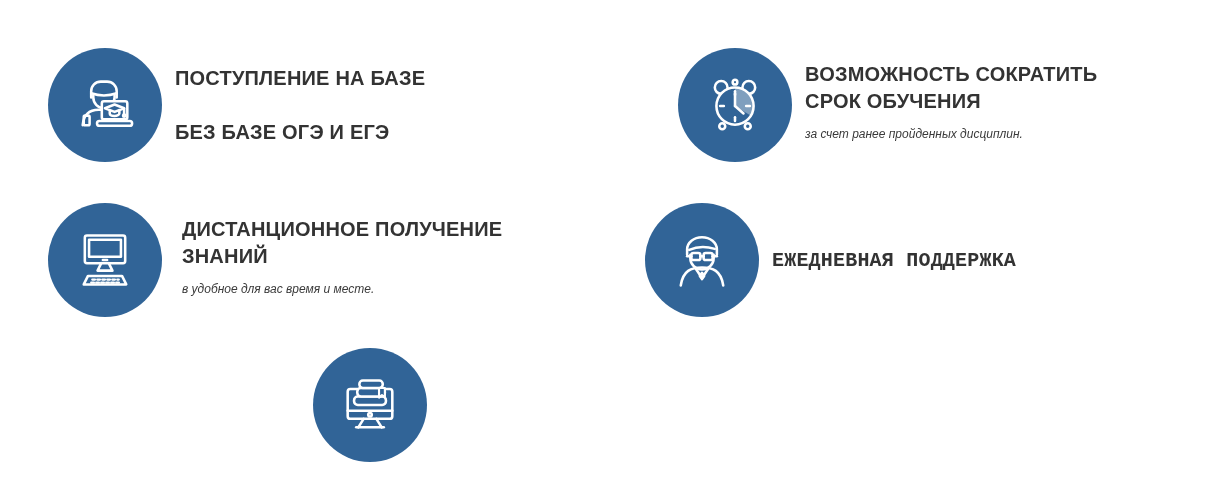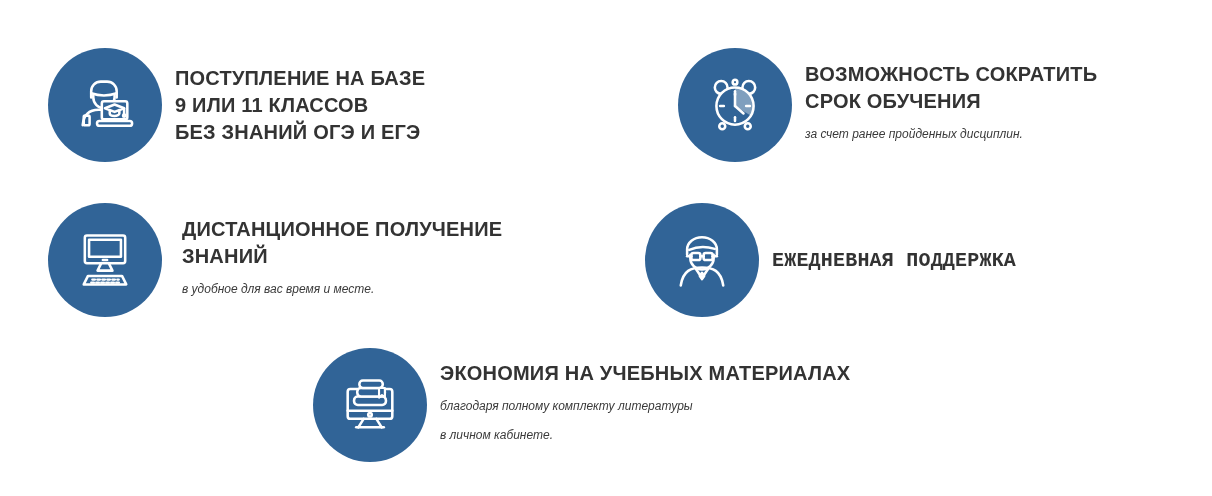--- a/index.html
+++ b/index.html
@@ -78,22 +78,22 @@
           <path d="M41 31.5 l9 3.5 -9 3.5 -9 -3.5 z"></path>
           <path d="M36.5 37.5 v2.5 a4.5 2.3 0 0 0 9 0 v-2.5"></path>
           <path d="M50 35.5 v5"></path>
           <circle cx="50" cy="42" r="1"></circle>
         </g>
       </svg>
     </div>
     <div class="txt">
       <div class="title">
         <span>ПОСТУПЛЕНИЕ НА БАЗЕ</span><br>
-        <span>9 ИЛИ 11 КЛАССОВ</span><br>
-        <span>БЕЗ ЗНАНИЙ ОГЭ И ЕГЭ</span>
+        <br>
+        <span>БЕЗ БАЗЕ ОГЭ И ЕГЭ</span>
       </div>
     </div>
   </section>
 
   <section class="feature f2">
     <div class="icon-circle">
       <svg viewBox="0 0 64 64">
         <g class="g">
           <circle cx="19" cy="15.5" r="6"></circle>
           <circle cx="45" cy="15.5" r="6"></circle>
@@ -182,24 +182,15 @@
           <path d="M26 45 l-5 8"></path>
           <path d="M38 45 l5 8"></path>
           <path d="M19 53 h26"></path>
           <rect class="fillblue" x="17" y="24" width="30" height="8" rx="3.5"></rect>
           <rect class="fillblue" x="20" y="16" width="26" height="8" rx="3.5"></rect>
           <rect class="fillblue" x="22" y="9" width="22" height="7" rx="3.2"></rect>
           <path class="fillblue" d="M40.5 16 h5.5 v9 l-2.75 -2.3 -2.75 2.3 z" stroke-width="2"></path>
         </g>
       </svg>
     </div>
-    <div class="txt">
-      <div class="title">
-        <span>ЭКОНОМИЯ НА УЧЕБНЫХ МАТЕРИАЛАХ</span>
-      </div>
-      <div class="subtitle">
-        <span>благодаря полному комплекту литературы</span><br>
-        <span>в личном кабинете.</span>
-      </div>
-    </div>
   </section>
 
 </div>
 
 </body></html>

